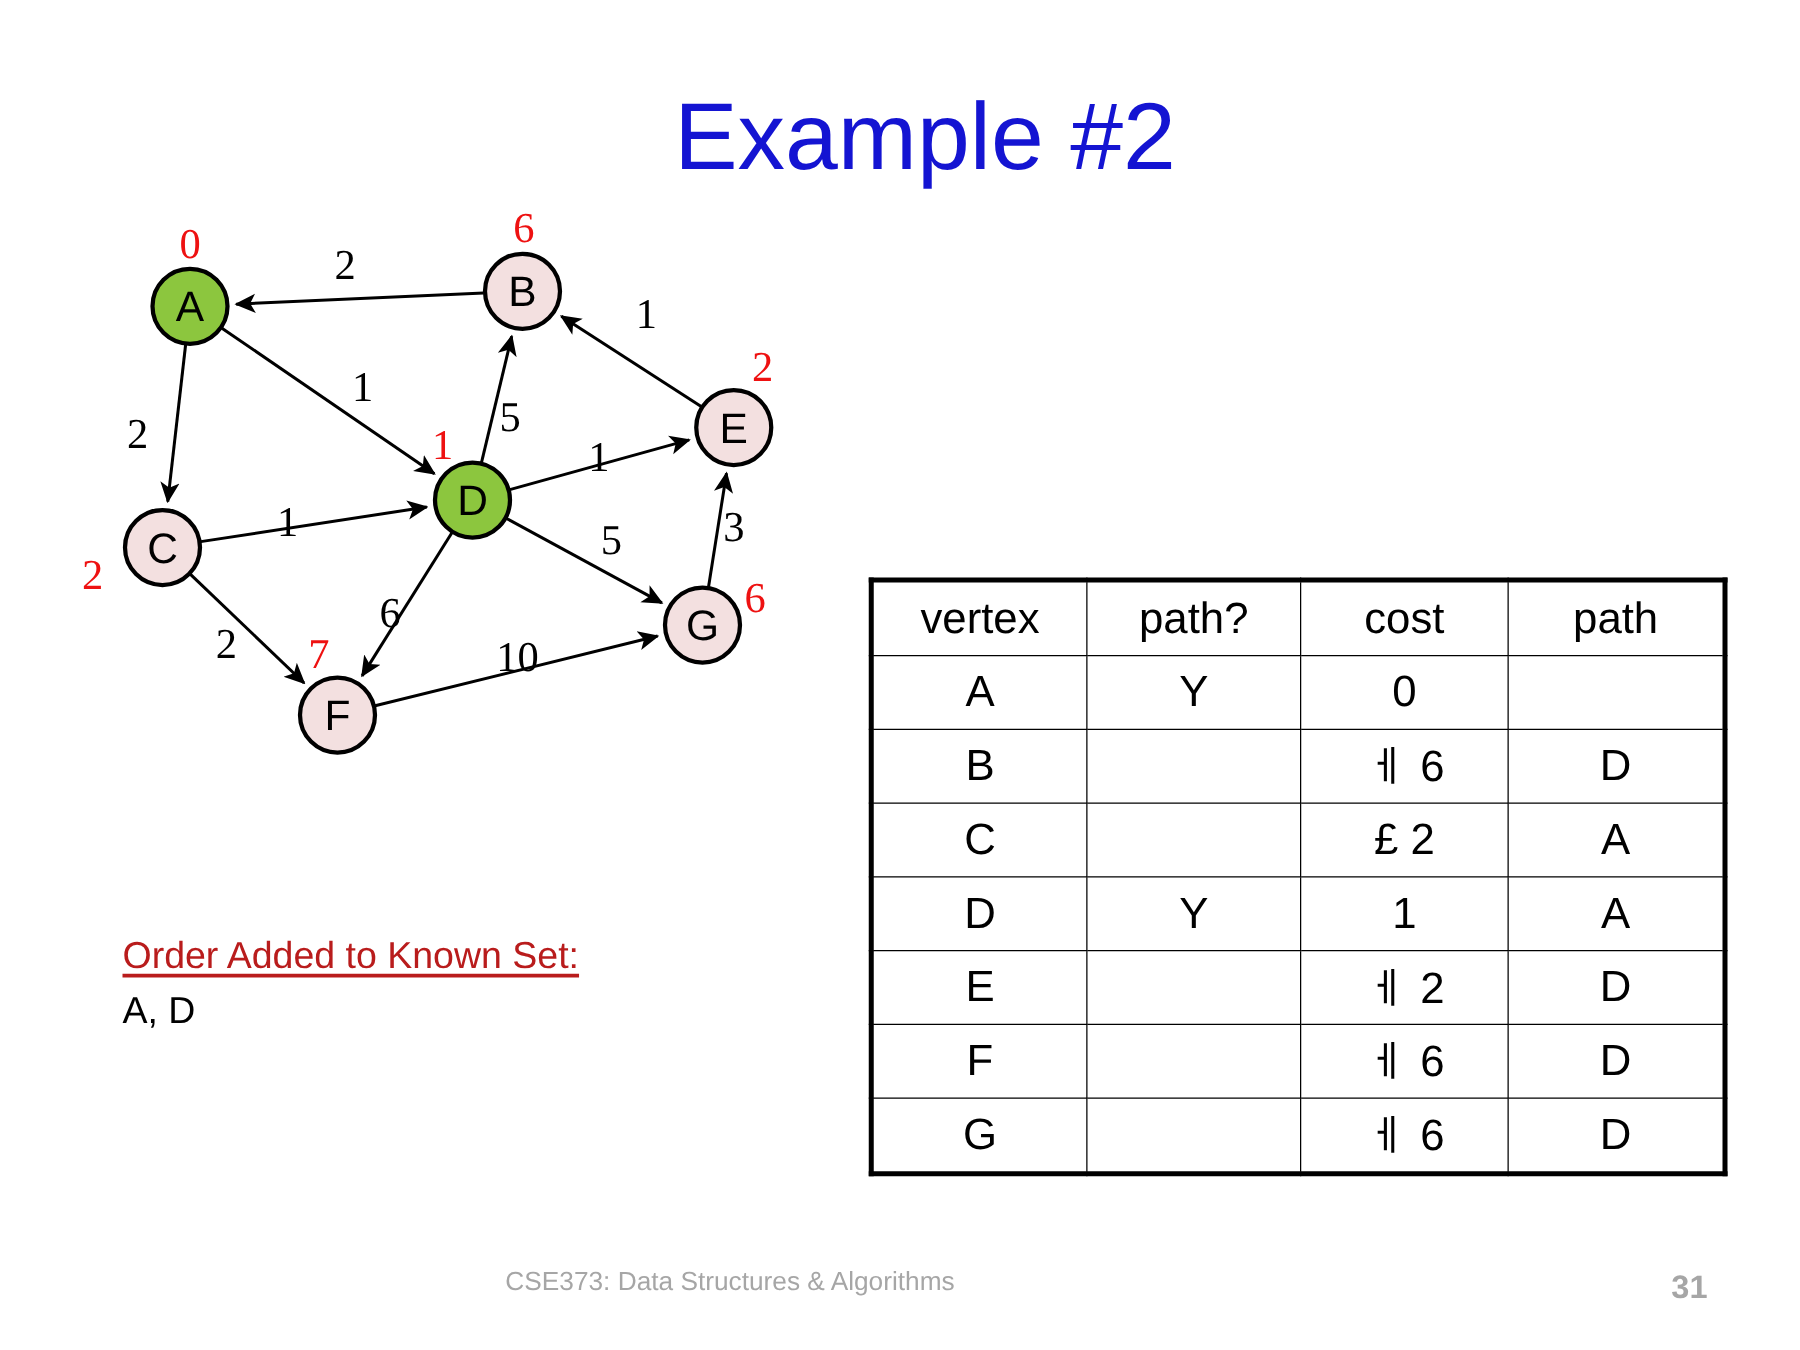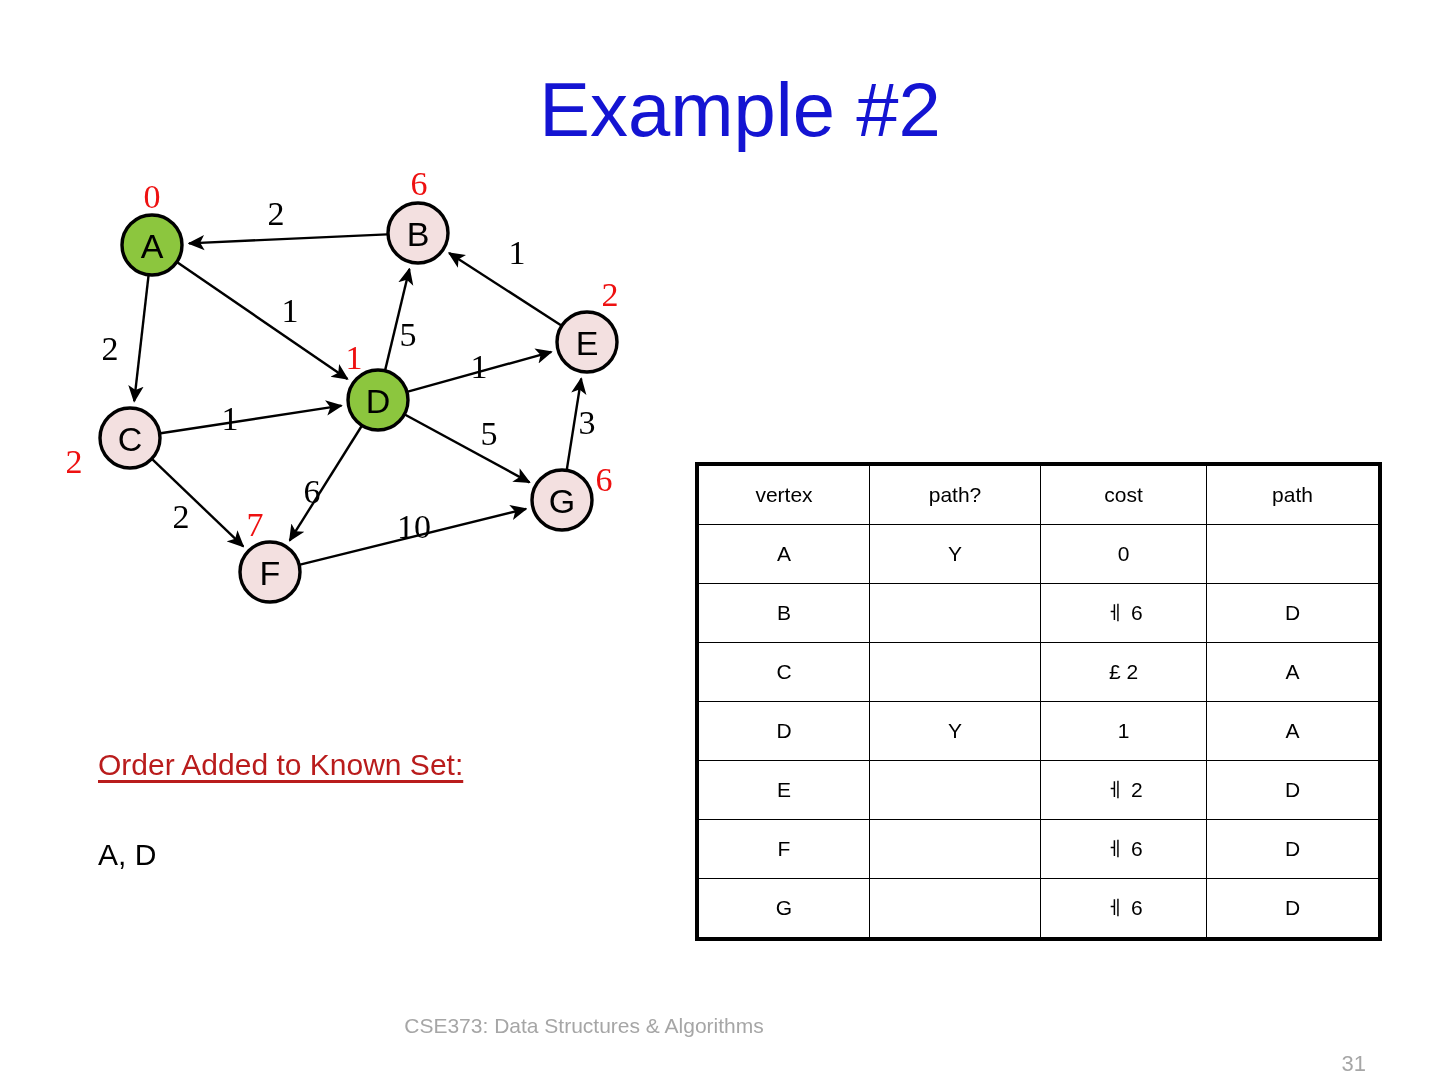--- a/index.html
+++ b/index.html
@@ -52,21 +52,21 @@
     top: 748px;
     font-size: 30px;
     color: #b91c1c;
     text-decoration: underline;
     text-underline-offset: 5px;
     white-space: nowrap;
   }
   #order-value {
     position: absolute;
     left: 98px;
-    top: 838px;
+    top: 792px;
     font-size: 30px;
     color: #000000;
     white-space: nowrap;
   }
 
   
   #dijkstra-table {
     position: absolute;
     left: 695px;
     top: 462px;
@@ -74,21 +74,21 @@
     border-collapse: collapse;
     table-layout: fixed;
     border: 4px solid #000000;
     background: #ffffff;
   }
   #dijkstra-table td, #dijkstra-table th {
     border: 1.5px solid #000000;
     text-align: center;
     vertical-align: middle;
     font-family: "Liberation Sans", sans-serif;
-    font-size: 21px;
+    font-size: 35px;
     font-weight: 400;
     color: #000000;
     height: 58px;
     padding: 0;
   }
   #dijkstra-table th { font-weight: 400; }
   #dijkstra-table .col-vertex { width: 170px; }
   #dijkstra-table .col-known  { width: 170px; }
   #dijkstra-table .col-cost   { width: 165px; }
   #dijkstra-table .col-path   { width: 171px; }
@@ -99,23 +99,24 @@
     left: 0;
     top: 1014px;
     width: 1168px;
     text-align: center;
     font-size: 21px;
     color: #a6a6a6;
   }
   #footer-page {
     position: absolute;
     right: 74px;
-    top: 1051px;
-    font-size: 22px;
+    top: 1014px;
+    font-size: 26px;
     color: #a6a6a6;
+    font-weight: bold;
   }
 
   
   .node-label   { font-family: "Liberation Sans", sans-serif; font-size: 34px; fill: #000000; text-anchor: middle; dominant-baseline: central; }
   .weight-label { font-family: "Liberation Serif", serif; font-size: 34px; fill: #000000; text-anchor: middle; dominant-baseline: central; }
   .cost-label   { font-family: "Liberation Serif", serif; font-size: 34px; fill: #ee1111; text-anchor: middle; dominant-baseline: central; }
   .edge-line    { stroke: #000000; stroke-width: 2.4px; fill: none; }
 </style>
 </head>
 <body>

